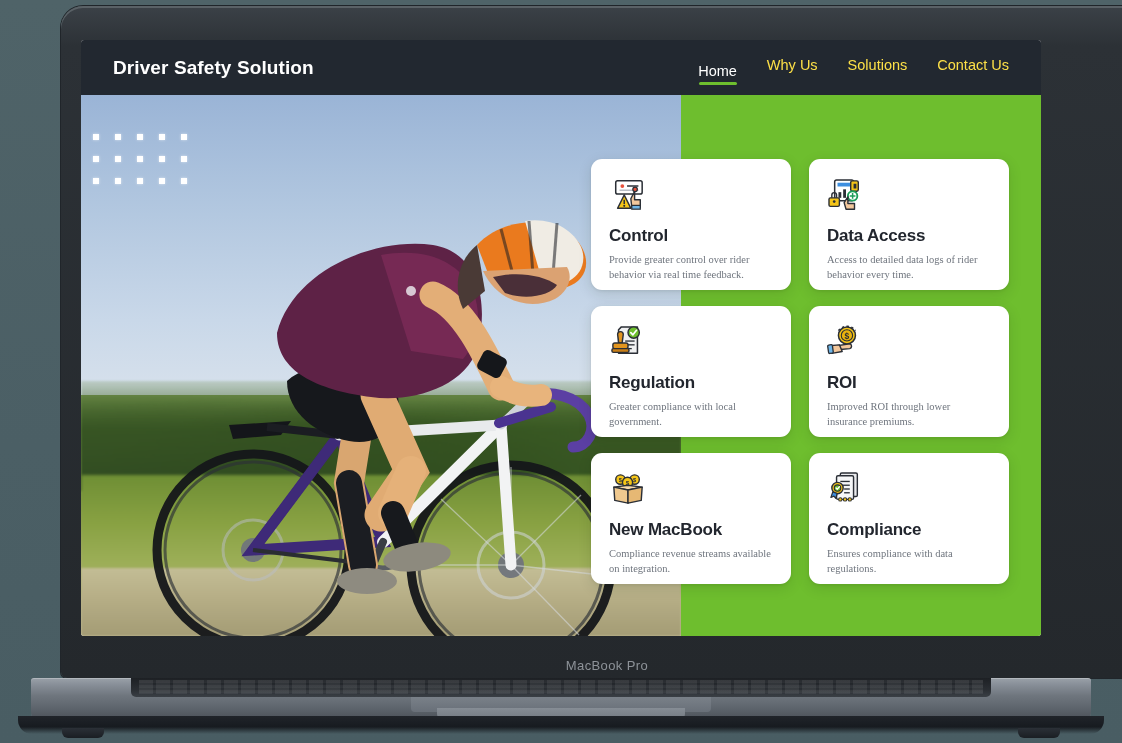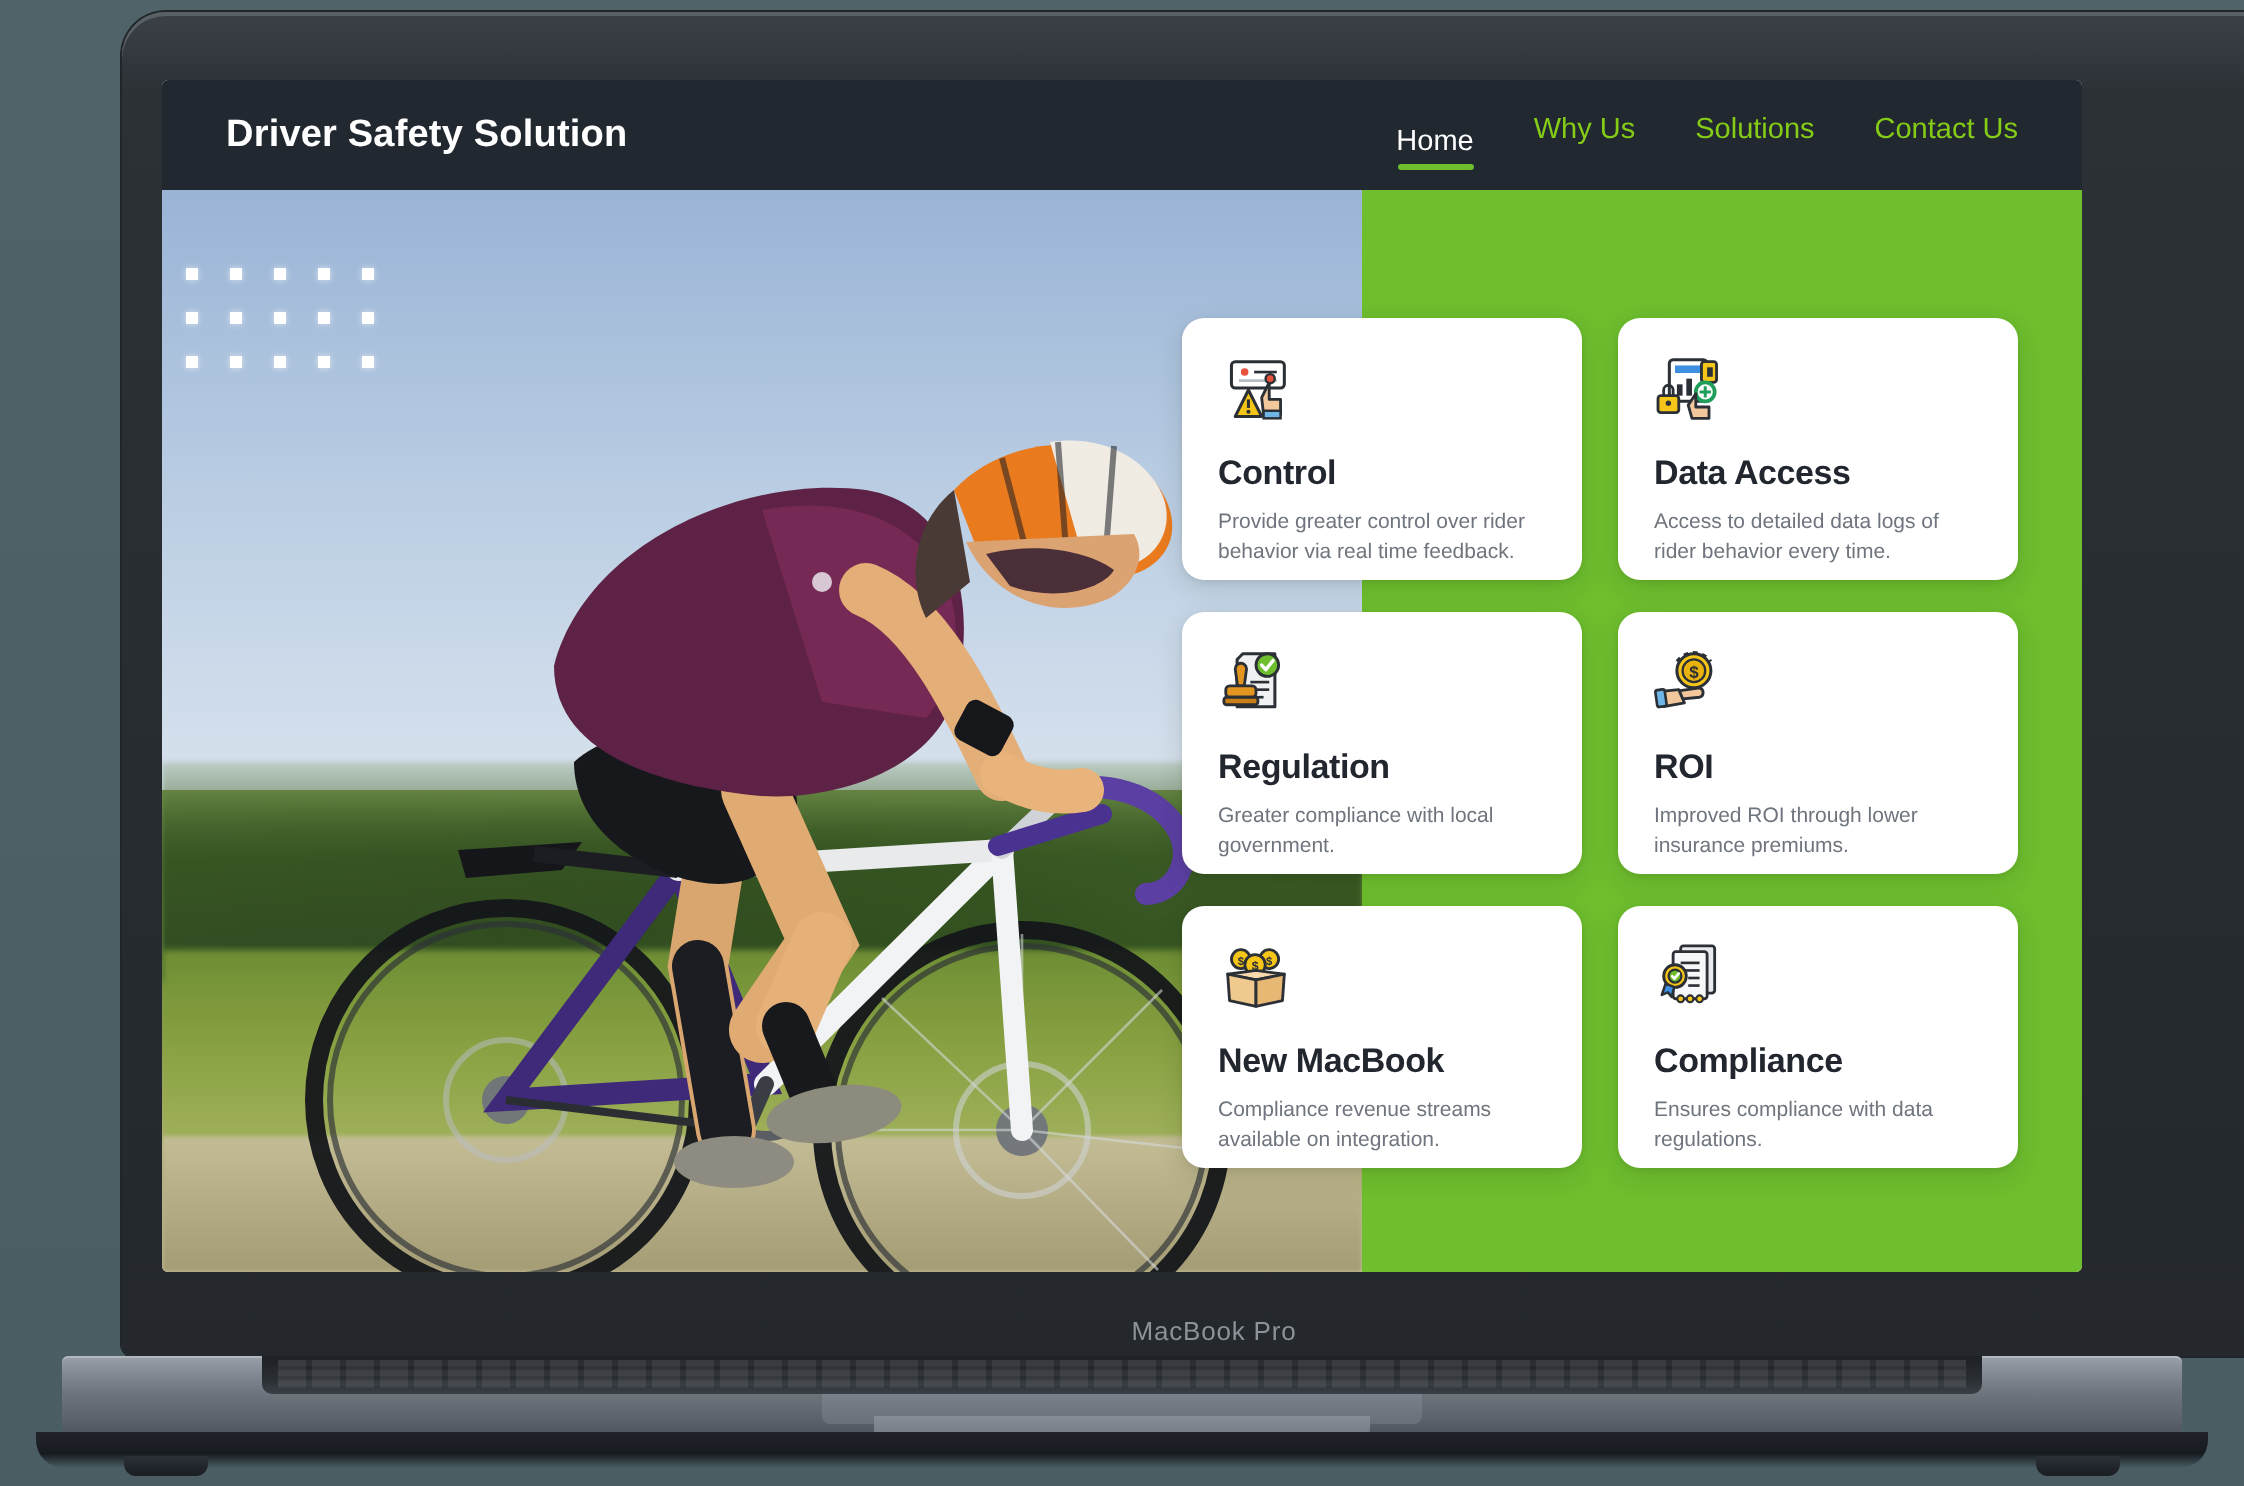--- a/index.html
+++ b/index.html
@@ -125,21 +125,21 @@
   }
   .brand {
     color: #ffffff;
     font-size: 19px;
     font-weight: bold;
     letter-spacing: .1px;
   }
   .nav-links { display: flex; align-items: center; gap: 30px; }
   .nav-link {
     position: relative;
-    color: #84cc16;
+    color: #fde047;
     font-size: 14.5px;
     padding-bottom: 6px;
     cursor: pointer;
     white-space: nowrap;
   }
   .nav-link.active { color: #ffffff; margin-top: 12px; }
   .nav-link.active::after {
     content: "";
     position: absolute;
     left: 1px; bottom: 0;
@@ -230,20 +230,21 @@
     font-size: 17px;
     font-weight: bold;
     color: #22262e;
     letter-spacing: -.2px;
     margin-bottom: 7px;
   }
   .card-desc {
     font-size: 10.5px;
     line-height: 1.42;
     color: #6f757e;
+    font-family: Liberation Serif, serif;
   }
 </style>
 </head>
 <body>
 
 <div class="scene">
 
   <div class="laptop-lid">
     <div class="bezel-inner">
 

